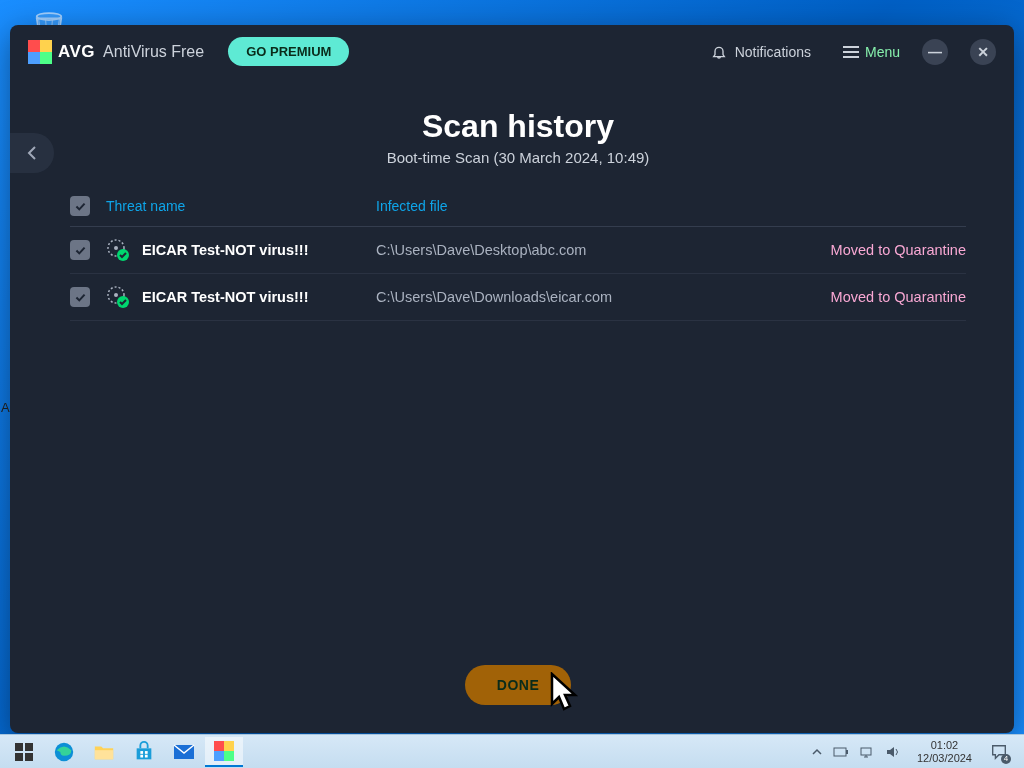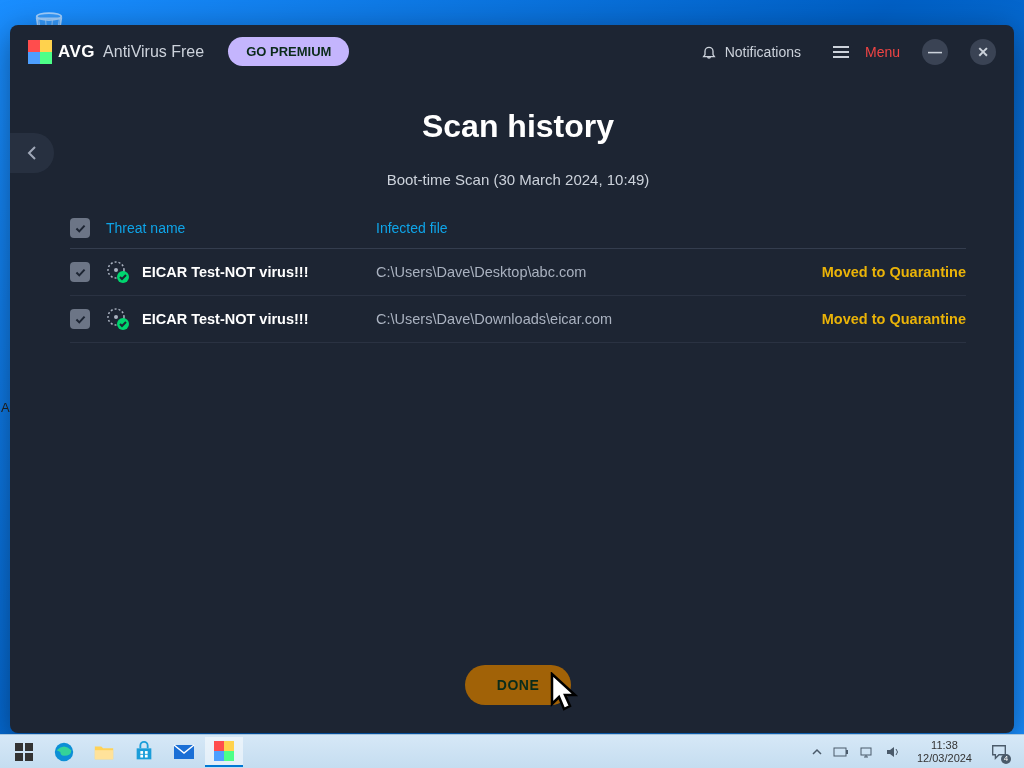--- a/index.html
+++ b/index.html
@@ -18,49 +18,49 @@
   box-shadow: 0 8px 32px rgba(0,0,0,0.4);
   display: flex; flex-direction: column;
   overflow: hidden;
 }
 
 .titlebar { display: flex; align-items: center; padding: 12px 18px; gap: 10px; justify-content: flex-end; }
 .avg-logo { display: flex; align-items: center; gap: 6px; }
 .avg-logo-square { width: 24px; height: 24px; }
 .avg-text { color: #fff; font-weight: 700; font-size: 17px; letter-spacing: 0.5px; }
 .avg-sub { color: #ccd2db; font-size: 16px; font-weight: 400; margin-left: 2px; }
-.premium-pill { background: #c4b5fd; color: #0a2b1a; font-weight: 700; font-size: 13px; padding: 7px 18px; border-radius: 20px; margin-left: 14px; cursor: pointer; }
+.premium-pill { background: #5eead4; color: #0a2b1a; font-weight: 700; font-size: 13px; padding: 7px 18px; border-radius: 20px; margin-left: 14px; cursor: pointer; }
 .titlebar-spacer { flex: 1; }
 .notif { display: flex; align-items: center; gap: 8px; color: #ccd2db; font-size: 14px; cursor: pointer; }
 .bell-icon { width: 16px; height: 16px; }
-.menu-btn { display: flex; align-items: center; gap: 16px; color: #ef4444; font-size: 14px; margin-left: 22px; cursor: pointer; }
+.menu-btn { display: flex; align-items: center; gap: 6px; color: #86efac; font-size: 14px; margin-left: 22px; cursor: pointer; }
 .hamburger { width: 16px; height: 12px; display: flex; flex-direction: column; justify-content: space-between; }
 .hamburger span { display: block; height: 2px; background: #ccd2db; }
 .winbtn { width: 26px; height: 26px; border-radius: 50%; background: #3a4354; display: flex; align-items: center; justify-content: center; margin-left: 12px; color: #ccd2db; cursor: pointer; font-size: 14px; font-weight: bold; }
 
 .back-btn { position: absolute; top: 108px; left: 0; width: 44px; height: 40px; background: rgba(50,60,78,0.5); border-radius: 0 20px 20px 0; display: flex; align-items: center; justify-content: center; color: #8a93a3; cursor: pointer; }
 
 .content { flex: 1; padding: 20px 48px 0 60px; display: flex; flex-direction: column; }
 .page-title { color: #fff; font-size: 32px; font-weight: 700; text-align: center; margin-top: 10px; }
-.page-subtitle { color: #ccd2db; font-size: 15px; text-align: center; margin-top: 26px; margin-bottom: 24px; }
+.page-subtitle { color: #ccd2db; font-size: 15px; text-align: center; margin-top: 4px; margin-bottom: 24px; }
 
 .table-header { display: flex; align-items: center; padding: 6px 0 10px 0; color: #0ea5e9; font-size: 14px; border-bottom: 1px solid #343d4e; }
 .col-check { width: 36px; display: flex; justify-content: flex-start; }
 .col-name { width: 270px; padding-left: 0; }
 .col-file { flex: 1; }
 .col-status { width: 190px; text-align: right; }
 
 .checkbox { width: 20px; height: 20px; border-radius: 4px; background: #6c7586; display: flex; align-items: center; justify-content: center; cursor: pointer; }
 .checkbox svg { width: 13px; height: 13px; }
 
 .threat-row { display: flex; align-items: center; padding: 11px 0; border-bottom: 1px solid #2a3242; font-size: 14.5px; }
 .threat-icon { width: 24px; height: 24px; margin-right: 12px; position: relative; }
 .threat-name { color: #ffffff; font-weight: 700; display: flex; align-items: center; }
 .threat-file { color: #aab2c0; }
-.threat-status { color: #eab308; font-weight: 700; text-align: right; }
+.threat-status { color: #f9a8d4; font-weight: 400; text-align: right; }
 
 .done-btn { background: #a16207; color: #0a2b1a; font-weight: 700; font-size: 14px; padding: 12px 32px; border-radius: 24px; border: none; align-self: center; margin: auto 0 28px 0; cursor: pointer; letter-spacing: 0.5px; position: relative; }
 
 .cursor-arrow { position: absolute; top: 672px; left: 548px; pointer-events: none; z-index: 100; }
 
 .taskbar {
   position: absolute; bottom: 0; left: 0; right: 0; height: 34px;
   background: linear-gradient(180deg, #d6e8f7 0%, #c5ddf0 100%);
   border-top: 1px solid #a8c5dd;
   display: flex; align-items: center;
@@ -254,21 +254,21 @@
       </svg>
     <svg width="16" height="14" viewBox="0 0 16 14" class="tray-icon">
         <rect x="2" y="3" width="10" height="7" stroke="#4a5a6a" fill="none"></rect>
         <path d="M5 12 L9 12 M7 10 L7 12" stroke="#4a5a6a"></path>
       </svg>
     <svg width="16" height="14" viewBox="0 0 16 14" class="tray-icon">
         <path d="M2 5 L5 5 L9 2 L9 12 L5 9 L2 9 Z" fill="#4a5a6a"></path>
         <path d="M11 4 Q14 7 11 10" stroke="#4a5a6a" fill="none"></path>
       </svg>
     <div class="clock">
-      <span>11:38</span>
+      <span>01:02</span>
       <span>12/03/2024</span>
     </div>
     <div class="notif-center">
       <svg width="18" height="18" viewBox="0 0 20 20">
           <path d="M3 3 L17 3 L17 13 L10 13 L6 17 L6 13 L3 13 Z" fill="none" stroke="#4a5a6a" stroke-width="1.5"></path>
         </svg>
       <span style="position:absolute;bottom:-1px;right:-1px;font-size:8px;background:#4a5a6a;color:#fff;border-radius:6px;width:10px;height:10px;line-height:10px;text-align:center">4</span>
     </div>
   </div>
 </div>

